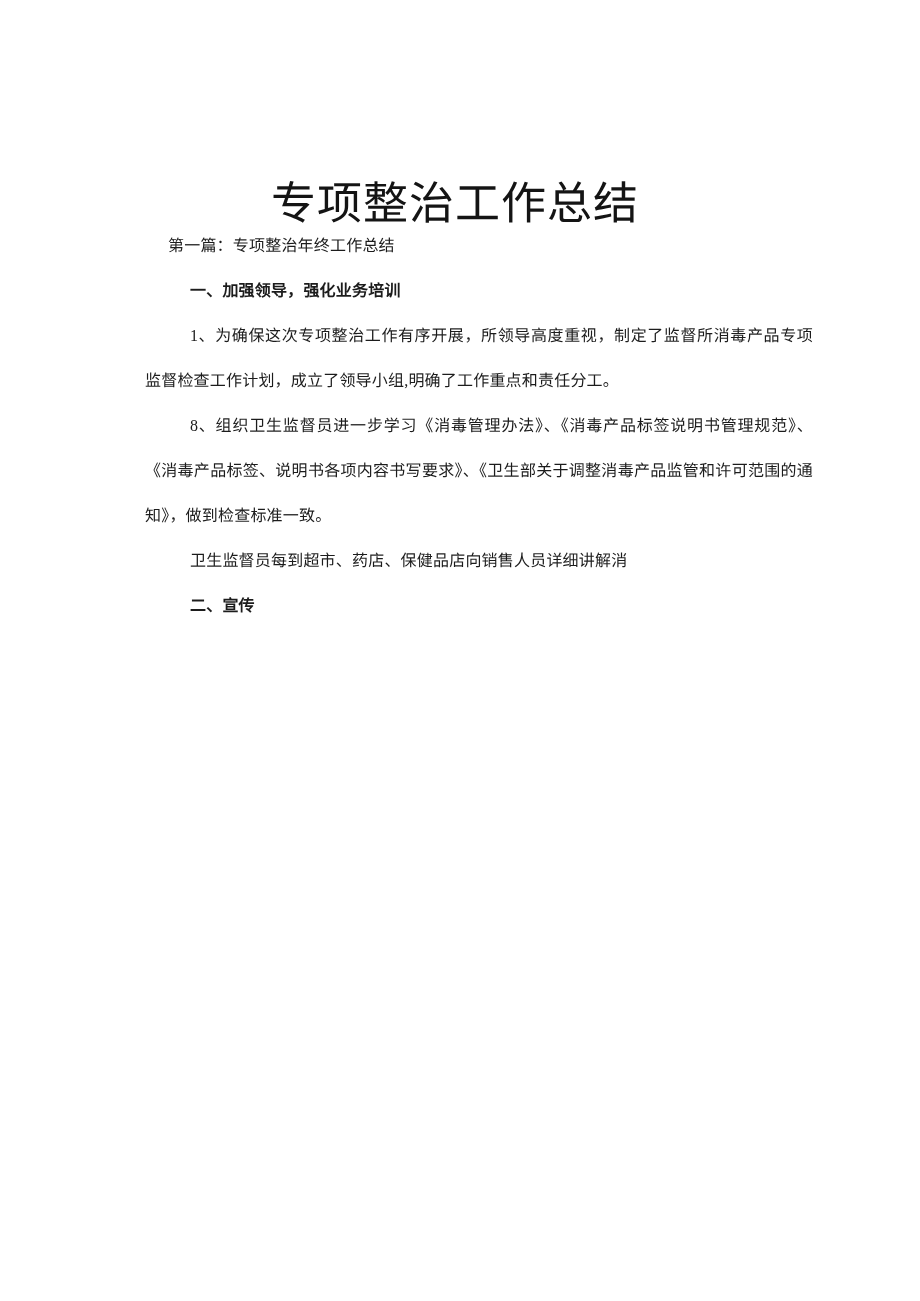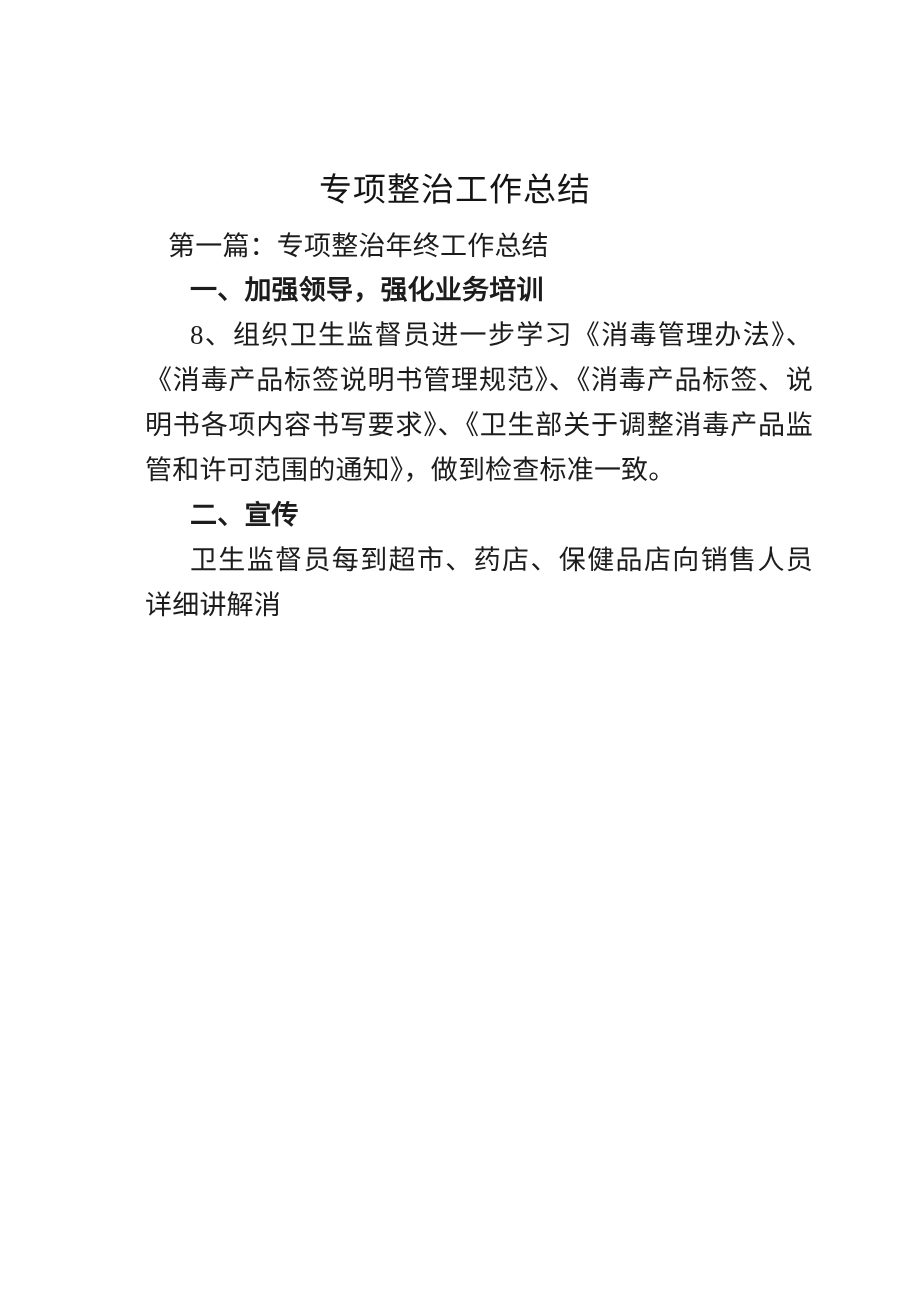--- a/index.html
+++ b/index.html
@@ -20,40 +20,40 @@
     -webkit-font-smoothing: antialiased;
   }
 
   
   .doc-title {
     position: absolute;
     left: 0;
     right: 0;
     top: 168px;
     text-align: center;
-    font-size: 33px;
+    font-size: 45px;
     line-height: 44px;
     font-weight: normal;
     letter-spacing: 1px;
     color: #141414;
-    margin: 0;
+    margin: 14px;
     padding-right: 10px;
   }
 
   
   .body-block {
     position: absolute;
     left: 145px;
     top: 224px;
     width: 668px;
   }
 
   .para {
     margin: 0;
-    font-size: 27px;
+    font-size: 16px;
     line-height: 45px;
     text-align: justify;
     text-justify: inter-ideograph;
     letter-spacing: 0.2px;
     color: #1c1c1c;
     word-break: break-all;
   }
 
   
   .para.subtitle {
@@ -85,23 +85,24 @@
 
   <h1 class="doc-title">专项整治工作总结</h1>
 
   <div class="body-block">
 
     <p class="para subtitle">第一篇：专项整治年终工作总结</p>
 
 
     <p class="para heading">一、加强领导，强化业务培训</p>
 
+    <p class="para listitem">1、为确保这次专项整治工作有序开展，所领导高度重视，制定了监督所消毒产品专项监督检查工作计划，成立了领导小组,明确了工作重点和责任分工。</p>
 
     <p class="para listitem">8、组织卫生监督员进一步学习《消毒管理办法》、《消毒产品标签说明书管理规范》、《消毒产品标签、说明书各项内容书写要求》、《卫生部关于调整消毒产品监管和许可范围的通知》，做到检查标准一致。</p>
 
 
+    <p class="para indent2">卫生监督员每到超市、药店、保健品店向销售人员详细讲解消</p>
+
     <p class="para heading">二、宣传</p>
-
-    <p class="para indent2">卫生监督员每到超市、药店、保健品店向销售人员详细讲解消</p>
 
   </div>
 
 </div>
 
 </body></html>

